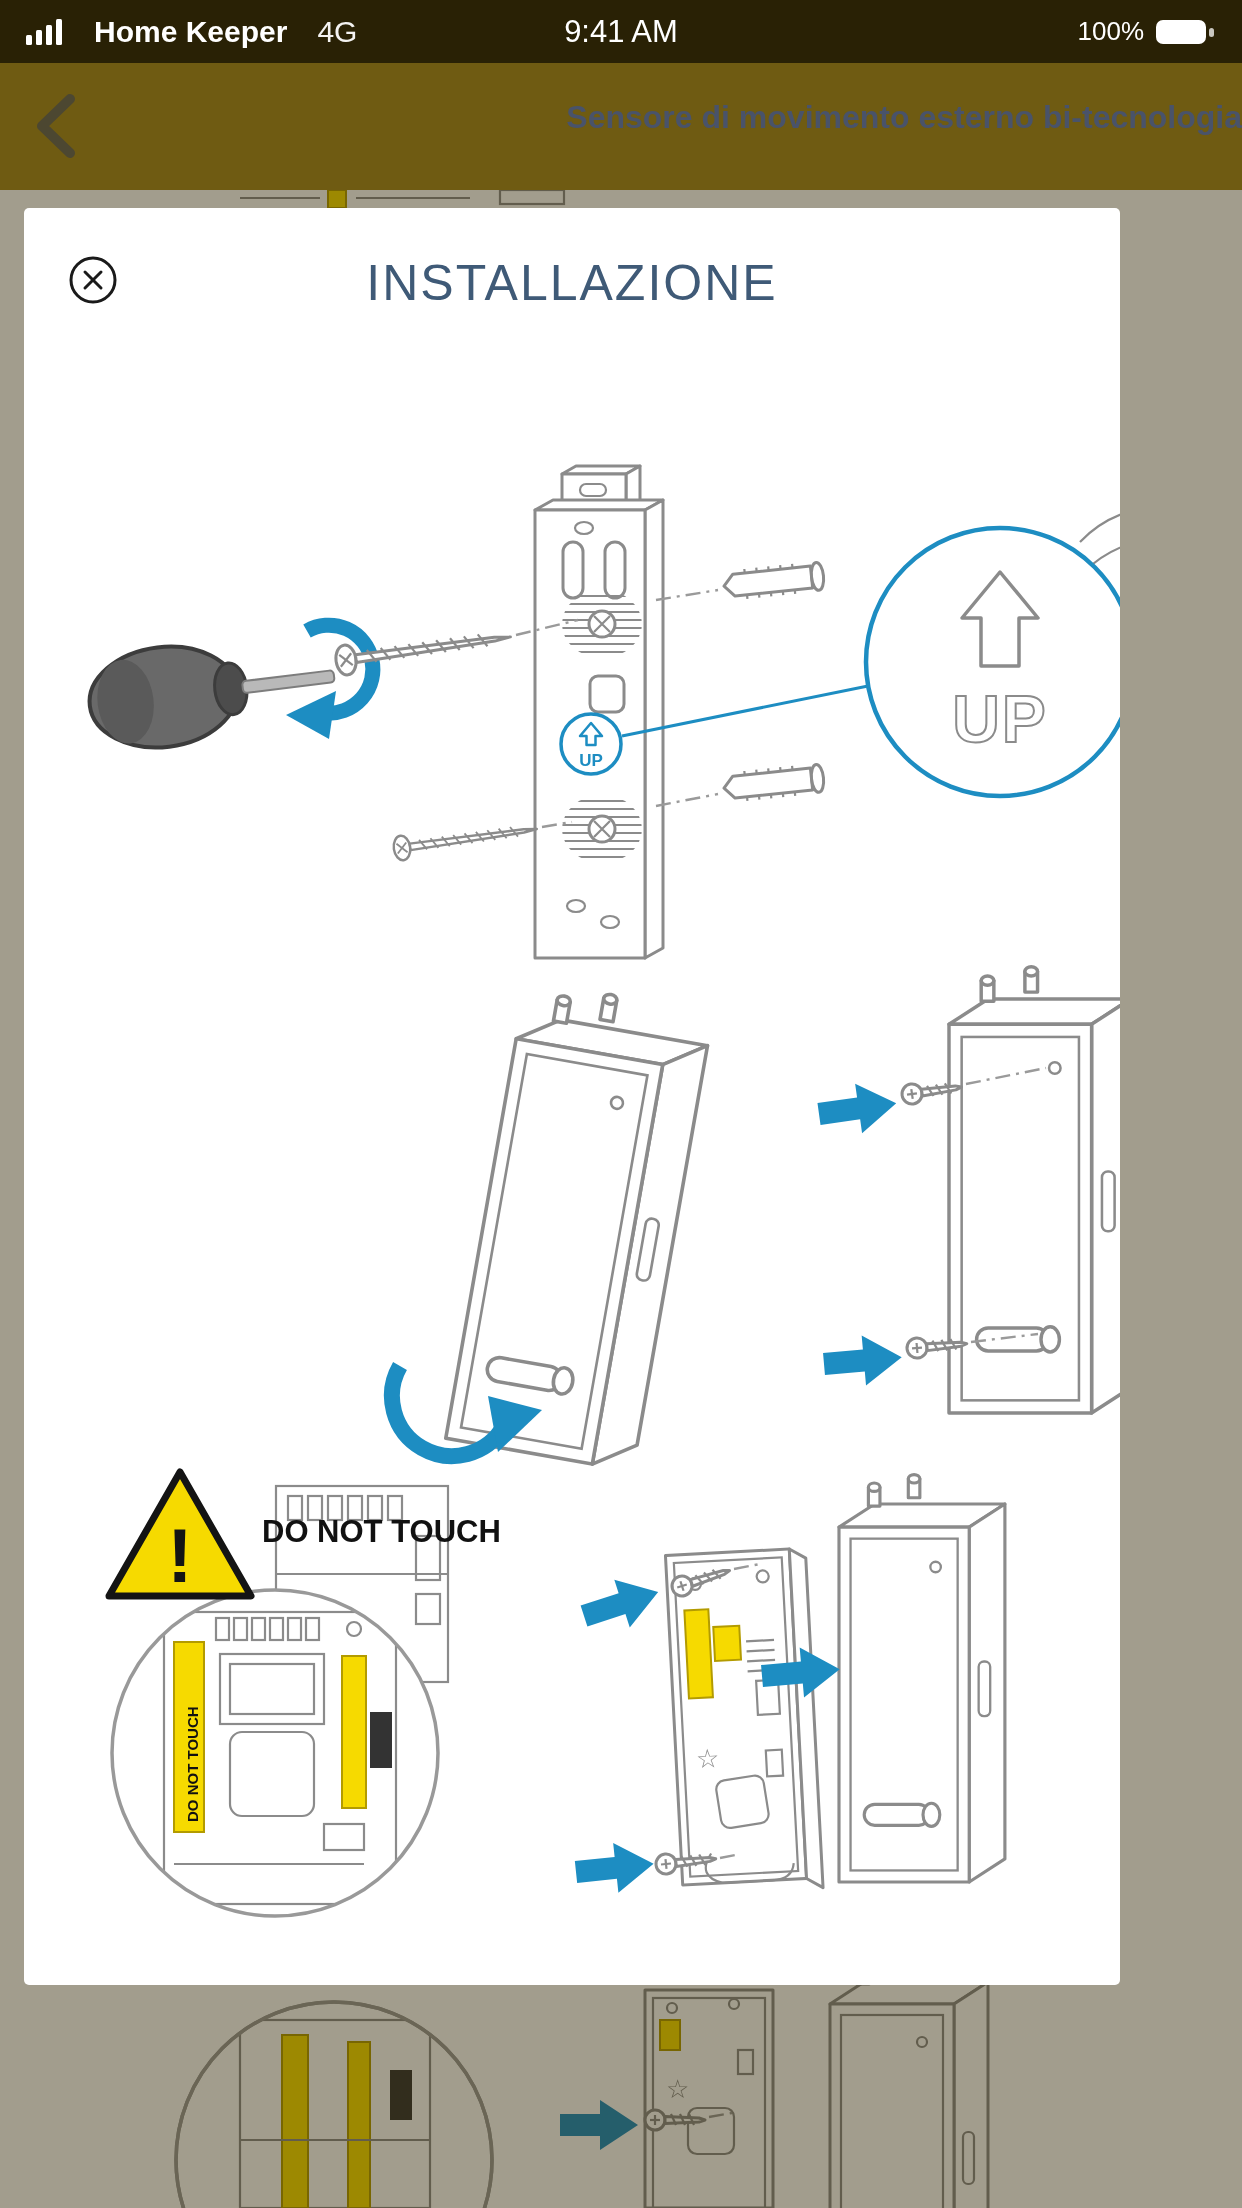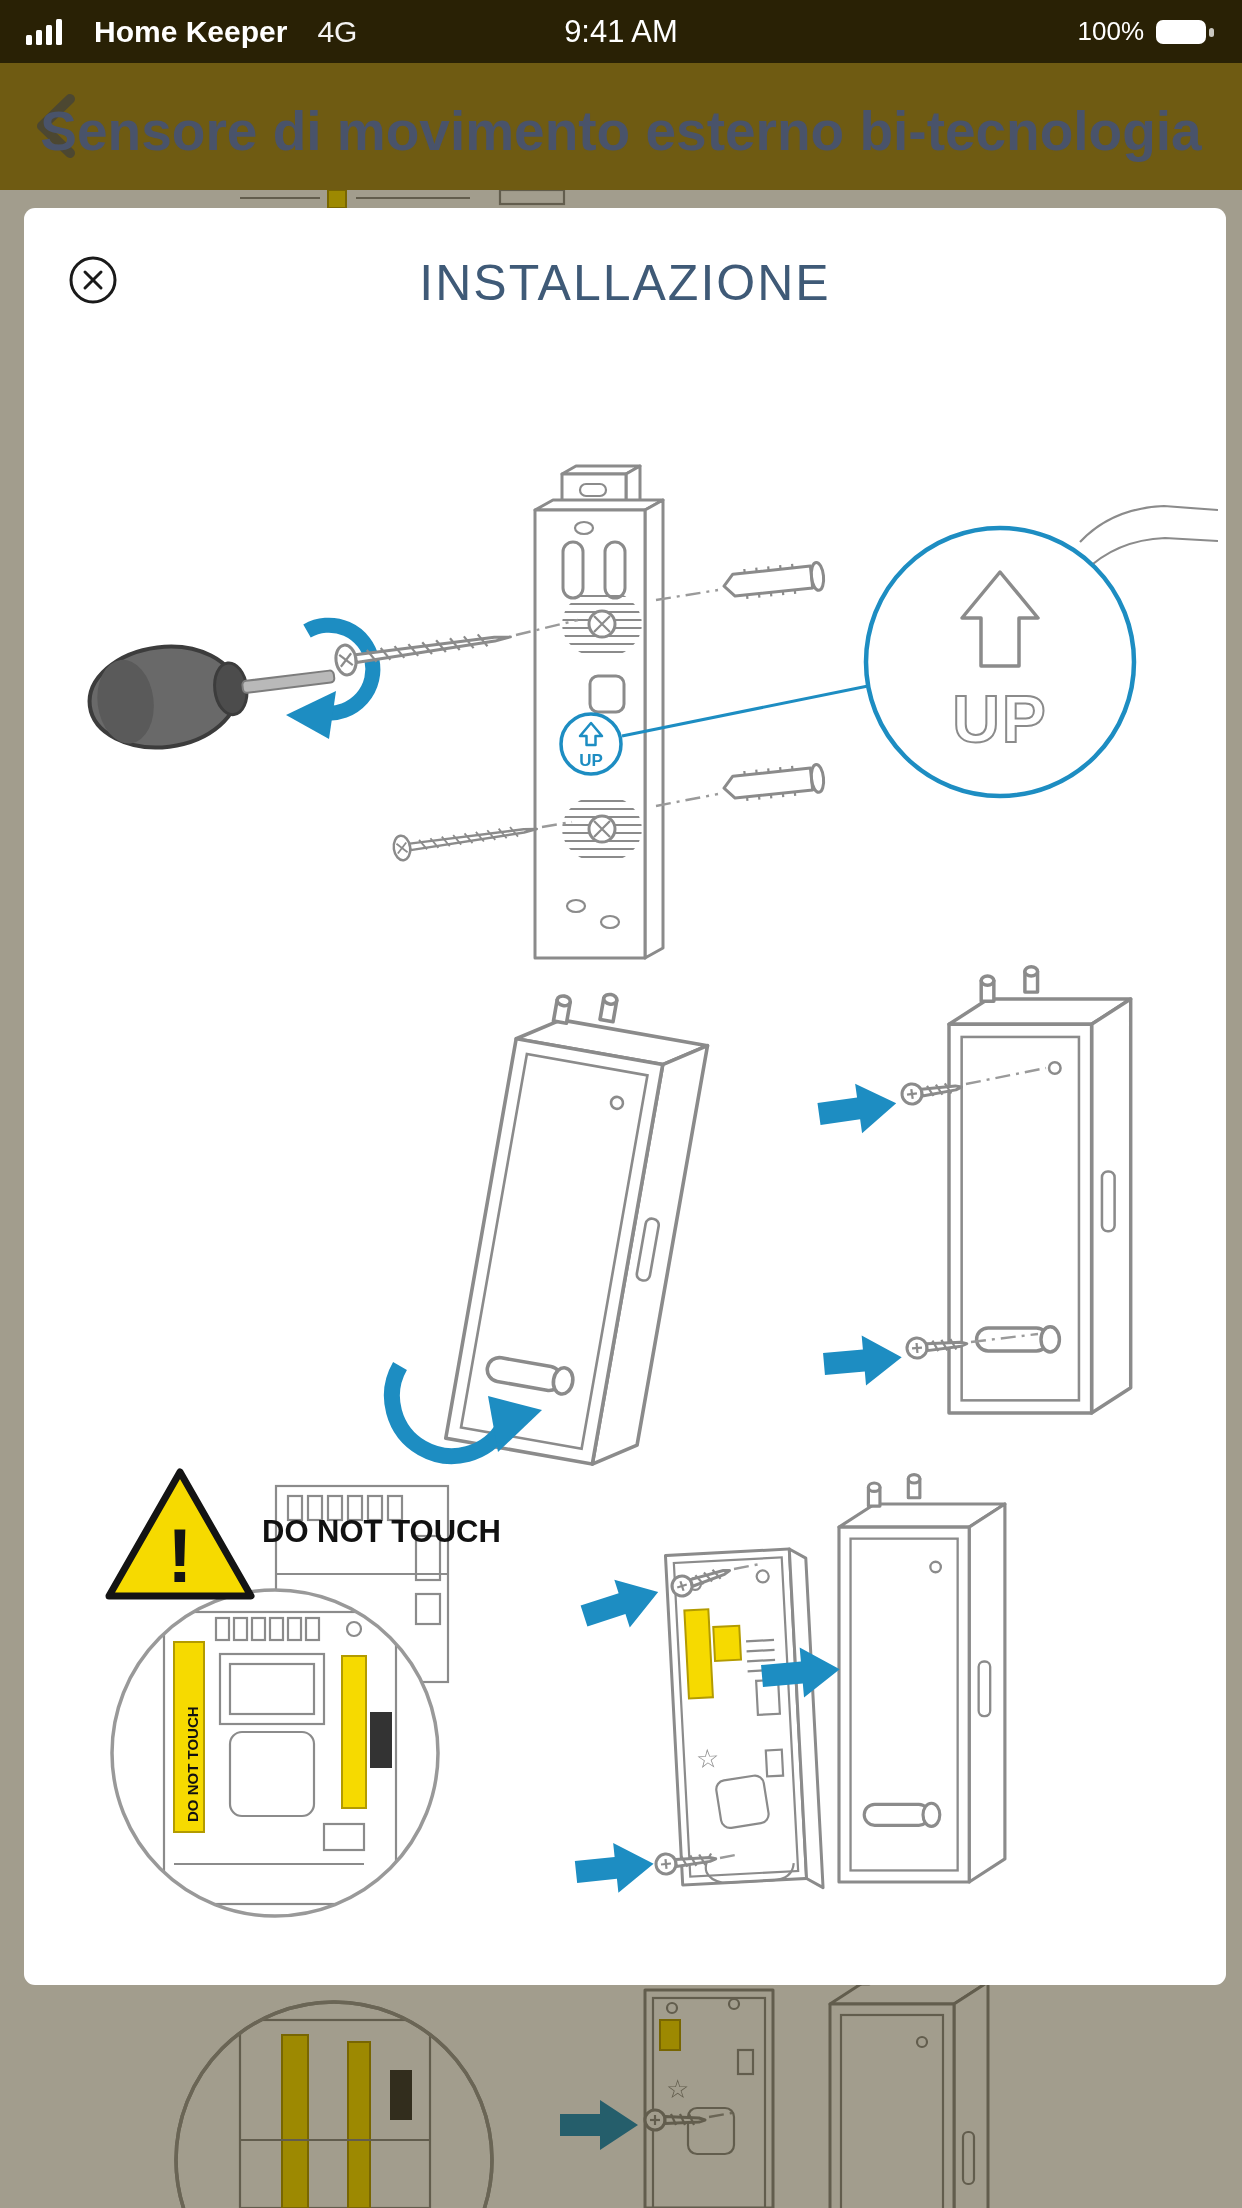--- a/index.html
+++ b/index.html
@@ -11,31 +11,31 @@
     display:flex;align-items:center;color:#fff;padding:0 26px;z-index:6}
   .sb-left{display:flex;align-items:center;gap:30px;font-size:30px;z-index:2}
   .carrier{font-weight:600}
   .network{font-weight:400;opacity:.95}
   .sb-time{position:absolute;left:0;right:0;text-align:center;font-size:31px;font-weight:400}
   .sb-right{margin-left:auto;display:flex;align-items:center;gap:12px;font-size:26px;z-index:2}
 
   
   .nav-bar{position:absolute;top:63px;left:0;width:100%;height:127px;background:#6f5b12;z-index:6}
   .back-btn{position:absolute;left:24px;top:28px;width:62px;height:72px;background:none;border:none;cursor:pointer}
-  .nav-title{position:absolute;top:36px;left:0;width:100%;text-align:center;
-    font-size:55px;font-weight:700;color:#49536a;white-space:nowrap}
+  .nav-title{position:absolute;top:36px;left:0;width:100%;text-align:right;
+    font-size:32px;font-weight:700;color:#49536a;white-space:nowrap}
 
   
   .backdrop{position:absolute;top:190px;left:0;width:1242px;height:2018px;background:#fff}
   .backdrop-art{position:absolute;top:0;left:0}
   .dim{position:absolute;inset:0;background:rgba(48,38,3,.45)}
 
   
-  .modal{position:absolute;left:24px;top:208px;width:1202px;height:1777px;background:#fff;
-    border-radius:11px;z-index:10;overflow:hidden}
+  .modal{position:absolute;left:24px;top:208px;width:1096px;height:1777px;background:#fff;
+    border-radius:5px;z-index:10;overflow:hidden}
   .close-btn{position:absolute;left:42px;top:45px;width:54px;height:54px;background:none;border:none;padding:0;cursor:pointer}
   .modal-title{position:absolute;top:46px;left:0;width:100%;text-align:center;
     font-size:50px;font-weight:400;letter-spacing:2px;color:#3f5a77}
   .diagram{position:absolute;top:116px;left:0}
 
   
   svg text{font-family:"Liberation Sans",sans-serif}
   .fw{fill:#fff;stroke:#8b8b8b;stroke-width:3;stroke-linejoin:round}
   .thin{stroke:#8b8b8b;stroke-width:2.2;fill:none}
   .dash{stroke:#9a9a9a;stroke-width:2.4;fill:none;stroke-dasharray:15 6 3 6}

